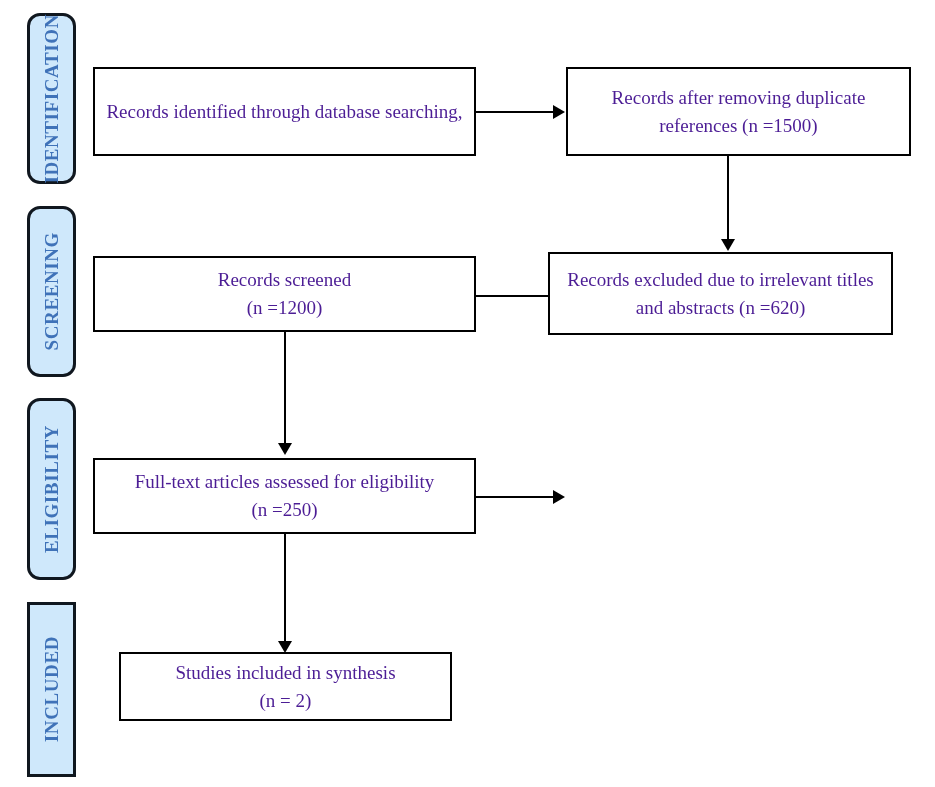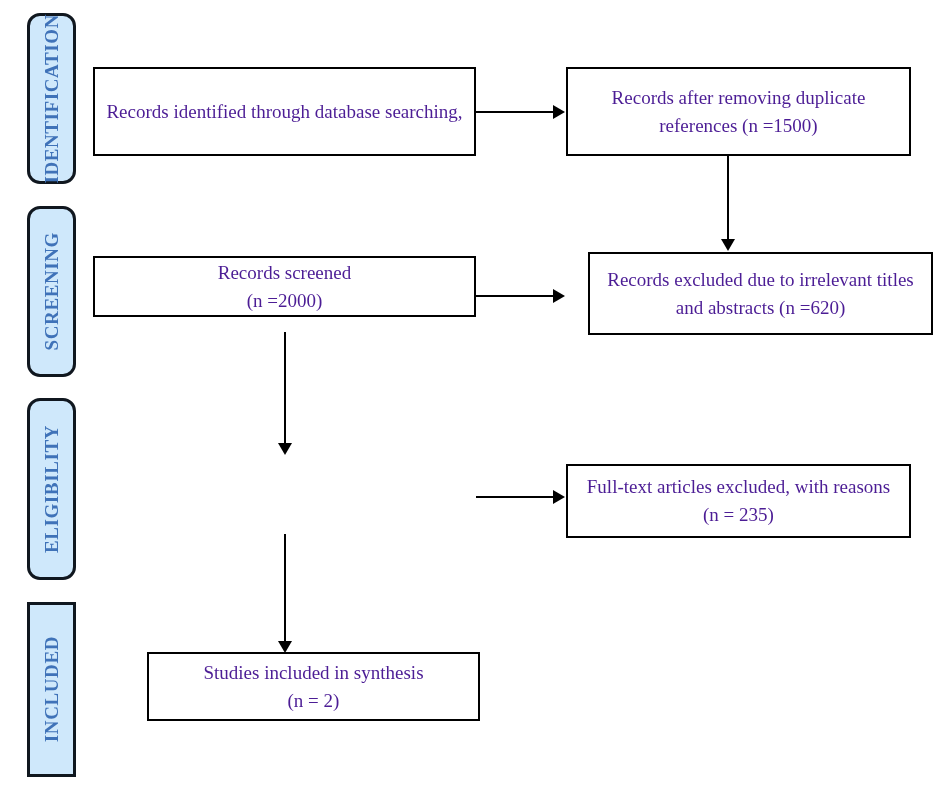--- a/index.html
+++ b/index.html
@@ -146,62 +146,62 @@
       <span class="line">Records after removing duplicate</span>
       <span class="line">references (n =1500)</span>
     </div>
   </div>
 
   <div class="conn">
     <div class="conn-line-v" style="left:727px; top:156px; height:84px;"></div>
     <div class="arrow-down" style="left:721px; top:239px;"></div>
   </div>
 
-  <div class="node" style="left:93px; top:256px; width:383px; height:61px;">
+  <div class="node" style="left:93px; top:256px; width:383px; height:76px;">
     <div class="node-text">
       <span class="line">Records screened</span>
-      <span class="line">(n =2000)</span>
+      <span class="line">(n =1200)</span>
     </div>
   </div>
 
   <div class="conn">
     <div class="conn-line-h" style="left:476px; top:295px; width:78px;"></div>
     <div class="arrow-right" style="left:553px; top:289px;"></div>
   </div>
 
-  <div class="node" style="left:588px; top:252px; width:345px; height:83px;">
+  <div class="node" style="left:548px; top:252px; width:345px; height:83px;">
     <div class="node-text">
       <span class="line">Records excluded due to irrelevant titles</span>
       <span class="line">and abstracts (n =620)</span>
     </div>
   </div>
 
   <div class="conn">
     <div class="conn-line-v" style="left:284px; top:332px; height:112px;"></div>
     <div class="arrow-down" style="left:278px; top:443px;"></div>
   </div>
 
+  <div class="node" style="left:93px; top:458px; width:383px; height:76px;">
+    <div class="node-text">
+      <span class="line">Full-text articles assessed for eligibility</span>
+      <span class="line">(n =250)</span>
+    </div>
+  </div>
 
   <div class="conn">
     <div class="conn-line-h" style="left:476px; top:496px; width:78px;"></div>
     <div class="arrow-right" style="left:553px; top:490px;"></div>
   </div>
 
-  <div class="node" style="left:566px; top:464px; width:345px; height:74px;">
-    <div class="node-text">
-      <span class="line">Full-text articles excluded, with reasons</span>
-      <span class="line">(n = 235)</span>
-    </div>
-  </div>
 
   <div class="conn">
     <div class="conn-line-v" style="left:284px; top:534px; height:108px;"></div>
     <div class="arrow-down" style="left:278px; top:641px;"></div>
   </div>
 
-  <div class="node" style="left:119px; top:652px; width:333px; height:69px;margin-left:28px;">
+  <div class="node" style="left:119px; top:652px; width:333px; height:69px;">
     <div class="node-text">
       <span class="line">Studies included in synthesis</span>
       <span class="line">(n = 2)</span>
     </div>
   </div>
 
 </div>
 
 </body></html>

